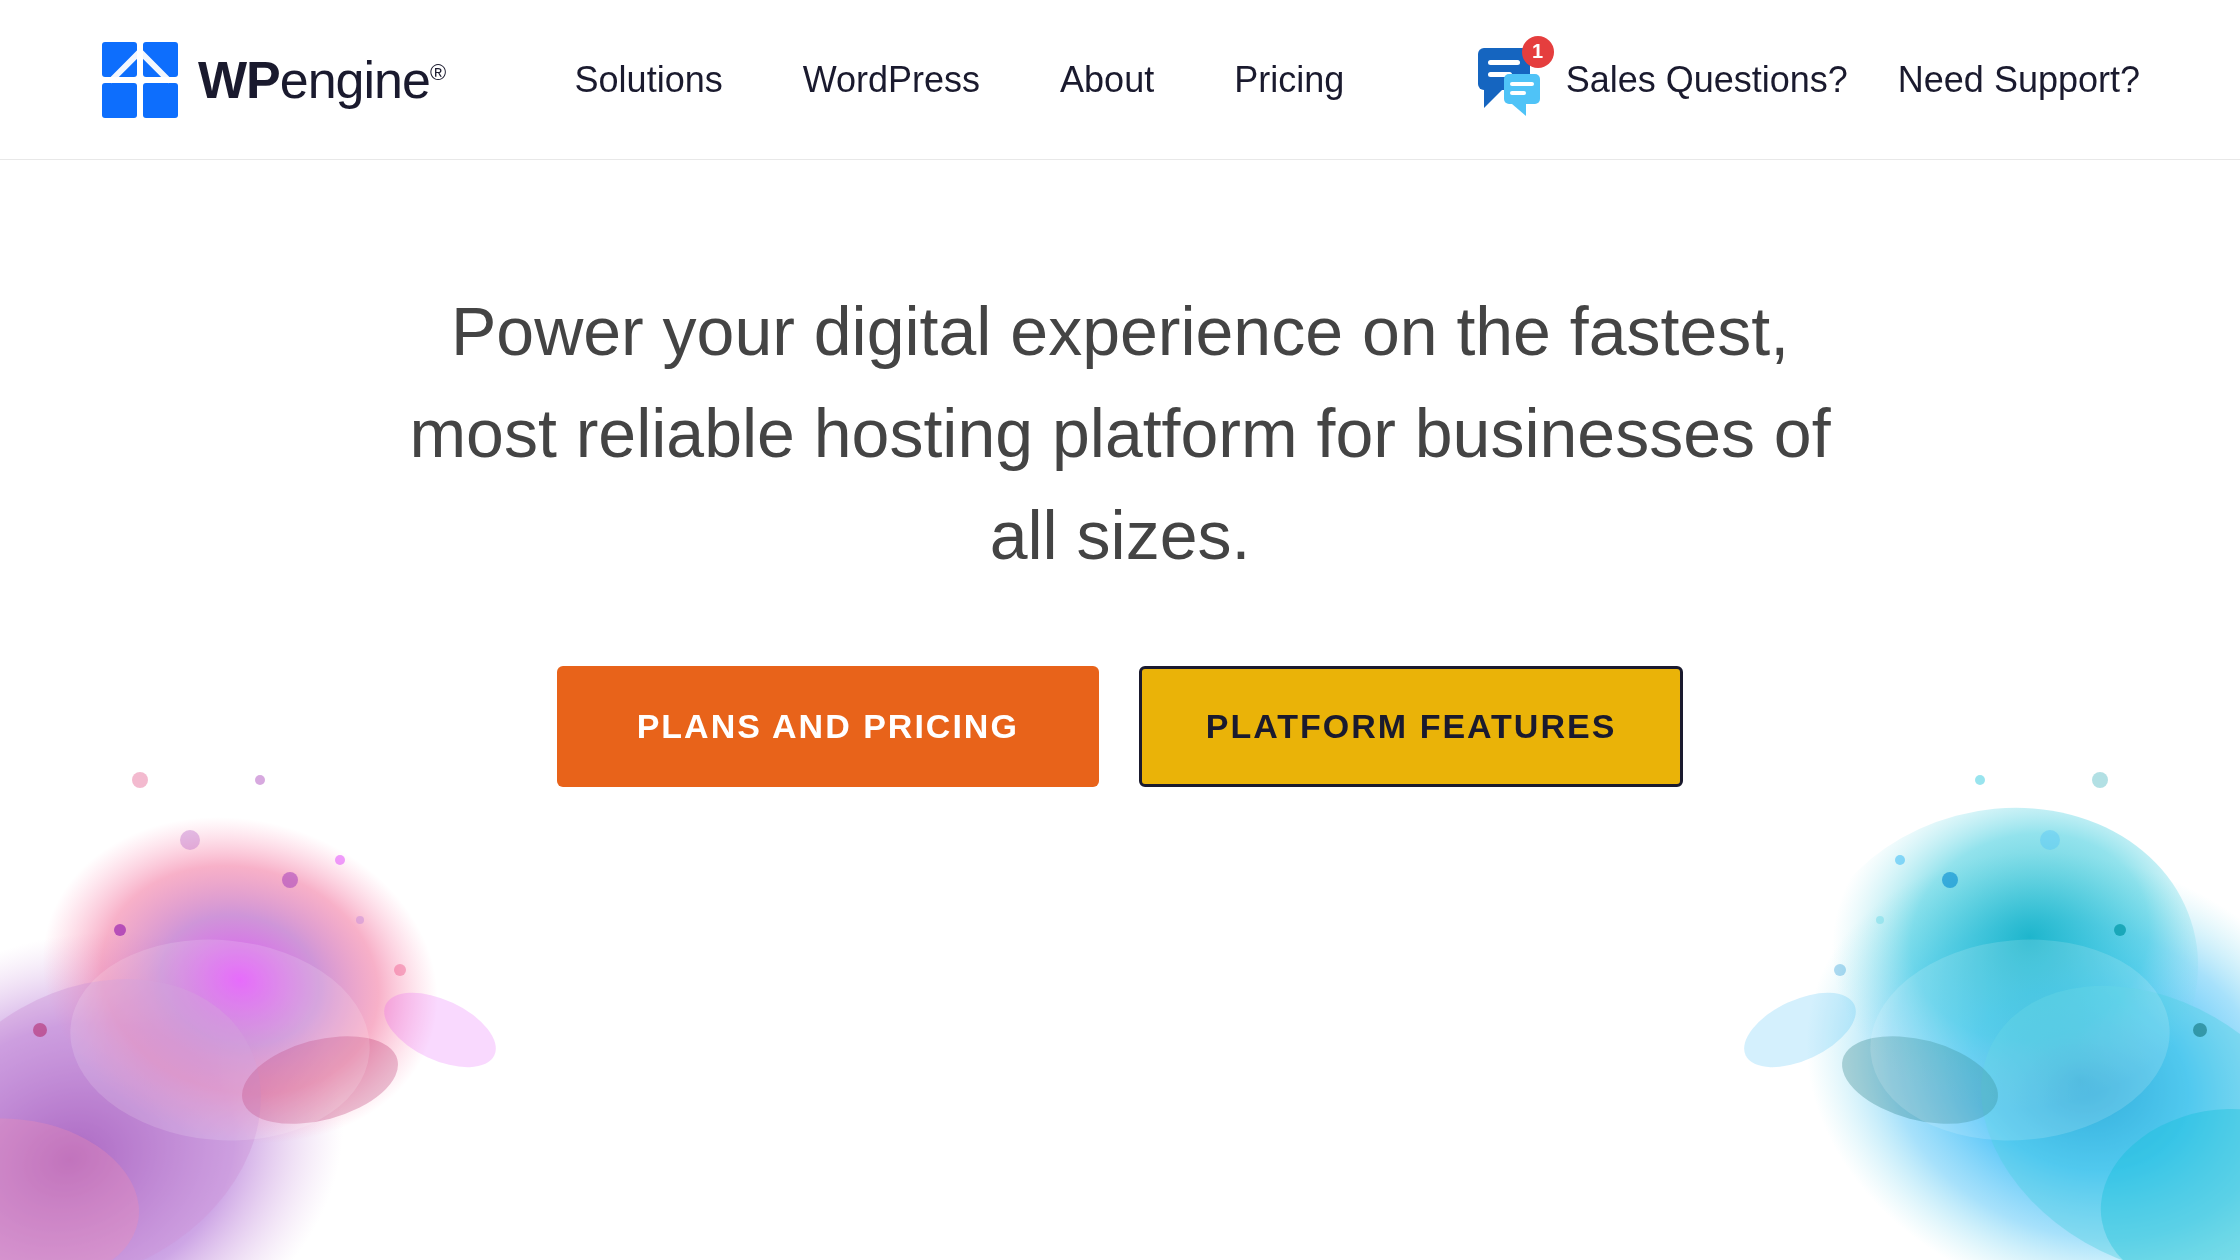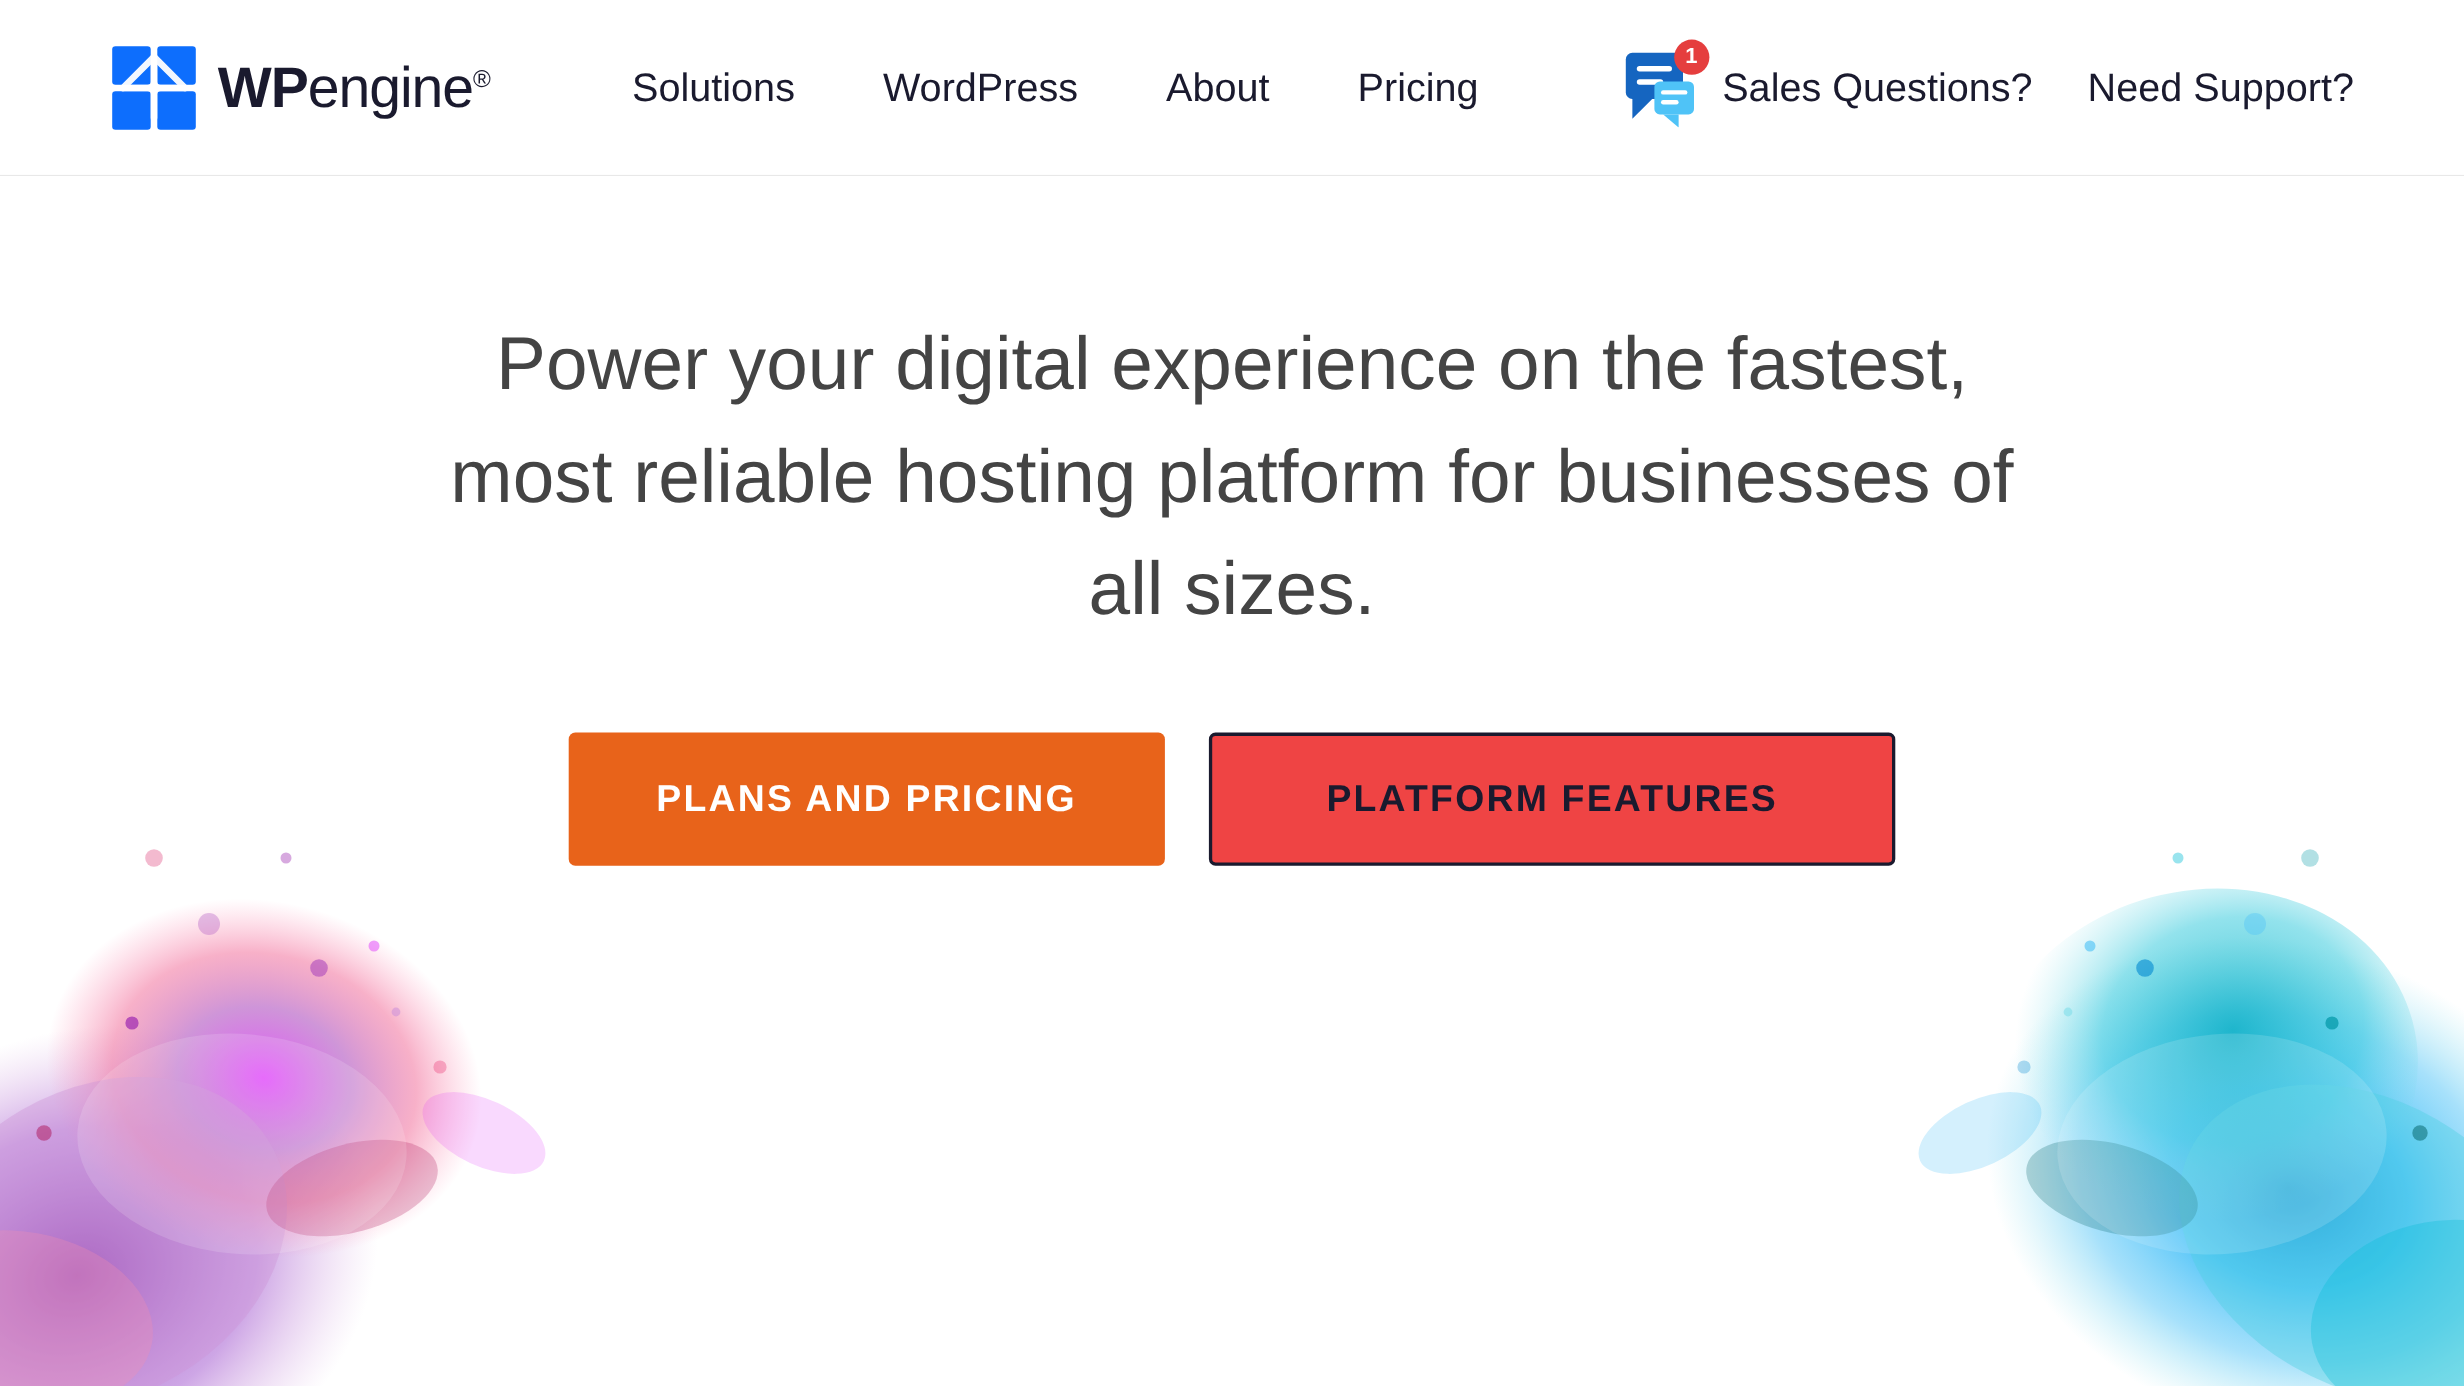--- a/index.html
+++ b/index.html
@@ -185,25 +185,25 @@
       padding: 38px 80px;
       font-size: 34px;
       font-weight: 700;
       letter-spacing: 2px;
       text-transform: uppercase;
       cursor: pointer;
       transition: background 0.2s;
     }
 
     .btn-outline {
-      background: #ef4444;
+      background: #eab308;
       color: #1a1a2e;
       border: 3px solid #1a1a2e;
       border-radius: 6px;
-      padding: 38px 104px;
+      padding: 38px 64px;
       font-size: 34px;
       font-weight: 700;
       letter-spacing: 2px;
       text-transform: uppercase;
       cursor: pointer;
       transition: background 0.2s, color 0.2s;
     }
   </style>
 </head>
 <body>

